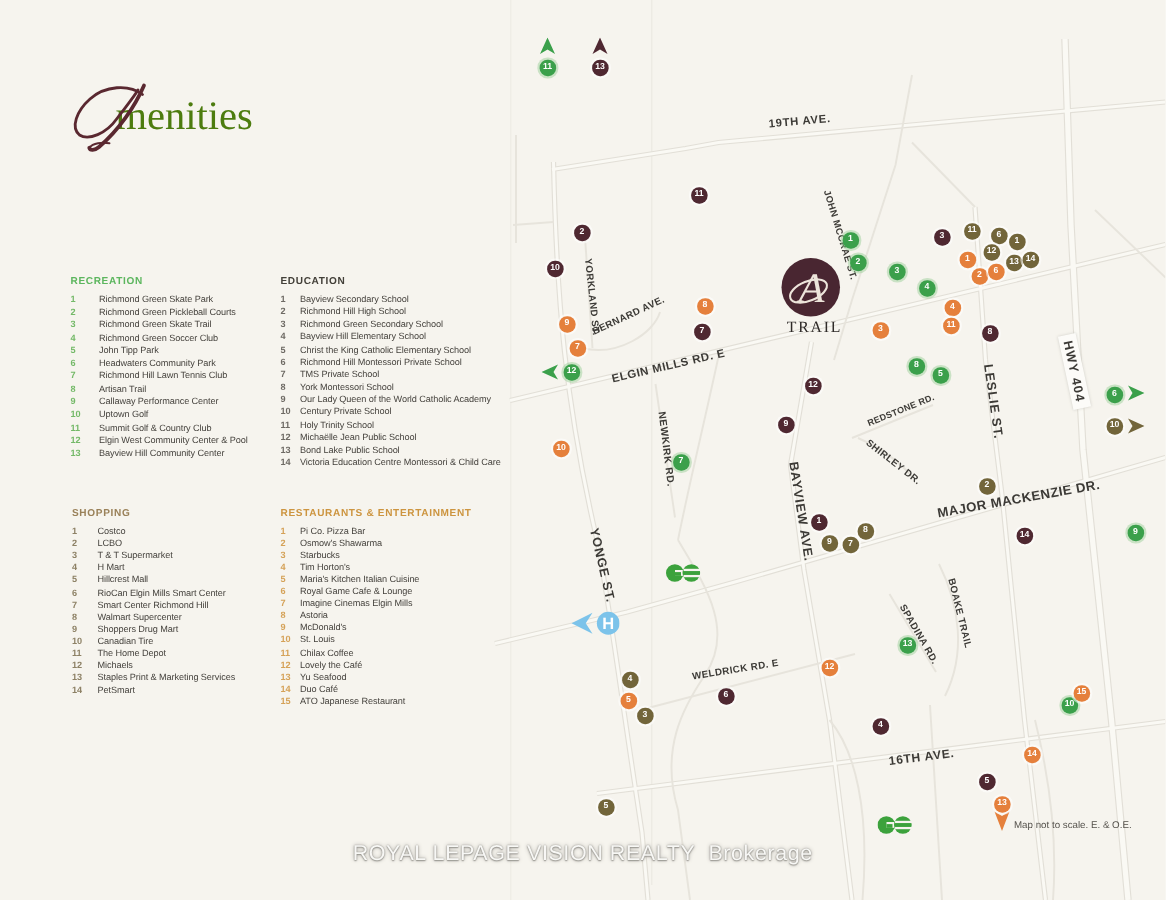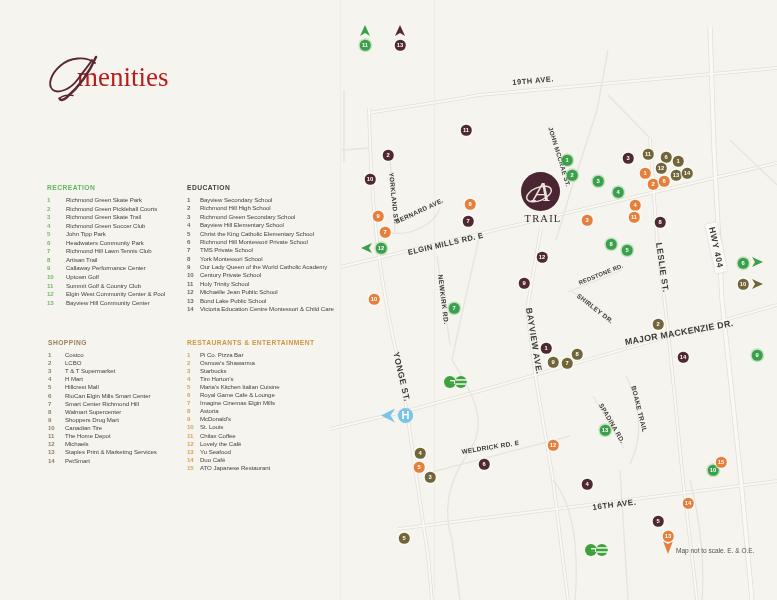--- a/index.html
+++ b/index.html
@@ -58,21 +58,21 @@
   <path d="M608,95 L650,138"></path>
   <path d="M730,140 L777,185"></path>
   <path d="M480,233 C470,280 460,320 452,360"></path>
   <path d="M452,360 C470,390 490,420 470,450 C455,472 440,500 452,540 L460,600"></path>
   <path d="M553,480 C570,500 580,540 575,600"></path>
   <path d="M620,470 L628,600"></path>
   <path d="M690,480 C700,520 705,560 702,600"></path>
  </g>
 </svg>
 
-<div style="position:absolute;left:77px;top:64px;color:#b91c1c;font-family:'Liberation Serif',serif;line-height:1;font-size:27px;">menities</div>
+<div style="position:absolute;left:77px;top:64px;color:#4d7c0f;font-family:'Liberation Serif',serif;line-height:1;font-size:27px;">menities</div>
 <svg width="60" height="48" viewBox="0 0 60 48" style="position:absolute;left:44px;top:54px;" fill="none" stroke="#5a2830" stroke-linecap="round">
   <path d="M51,9 C42,2 26,3 16,12 C7,20 3,31 9,36 C15,40 27,35 34,25 C40,17 45,11 48,6" stroke-width="1.9"></path>
   <path d="M52,3 C46,17 35,33 22,44 C19,46.5 16,46.5 15.5,44.5" stroke-width="2.5"></path>
   <path d="M15.5,44.5 C18,41.5 24,40.5 29,41.5" stroke-width="1.3"></path>
 </svg>
 
 <div class="hd" style="left:47px;top:184px;color:#5cb65e;">RECREATION</div>
 <div class="hd" style="left:187px;top:184px;color:#434039;">EDUCATION</div>
 <div class="hd" style="left:48px;top:339px;color:#9a8159;">SHOPPING</div>
 <div class="hd" style="left:187px;top:339px;color:#cd9540;">RESTAURANTS &amp; ENTERTAINMENT</div>
@@ -319,14 +319,15 @@
       <div class="mk mo" style="left:378px;top:216px;">9</div>
       <div class="mk mo" style="left:385px;top:232px;">7</div>
       <div class="mk mo" style="left:374px;top:299px;">10</div>
       <div class="mk mo" style="left:419px;top:467px;">5</div>
       <div class="mk mo" style="left:553px;top:445px;">12</div>
       <div class="mk mo" style="left:668px;top:536px;">13</div>
       <div class="mk mo" style="left:688px;top:503px;">14</div>
       <div class="mk mo" style="left:721px;top:462px;">15</div>
     </div>
 
+<div style="position:absolute;left:0;top:561px;width:777px;text-align:center;font-size:14.3px;color:rgba(253,253,251,0.95);text-shadow:0 0 1px #8f8d87,0 1px 1px #96948e,0 0 3px #b0aea8;letter-spacing:0.4px;">ROYAL LEPAGE VISION REALTY&nbsp; Brokerage</div>
 
 </div>
 
 </body></html>

